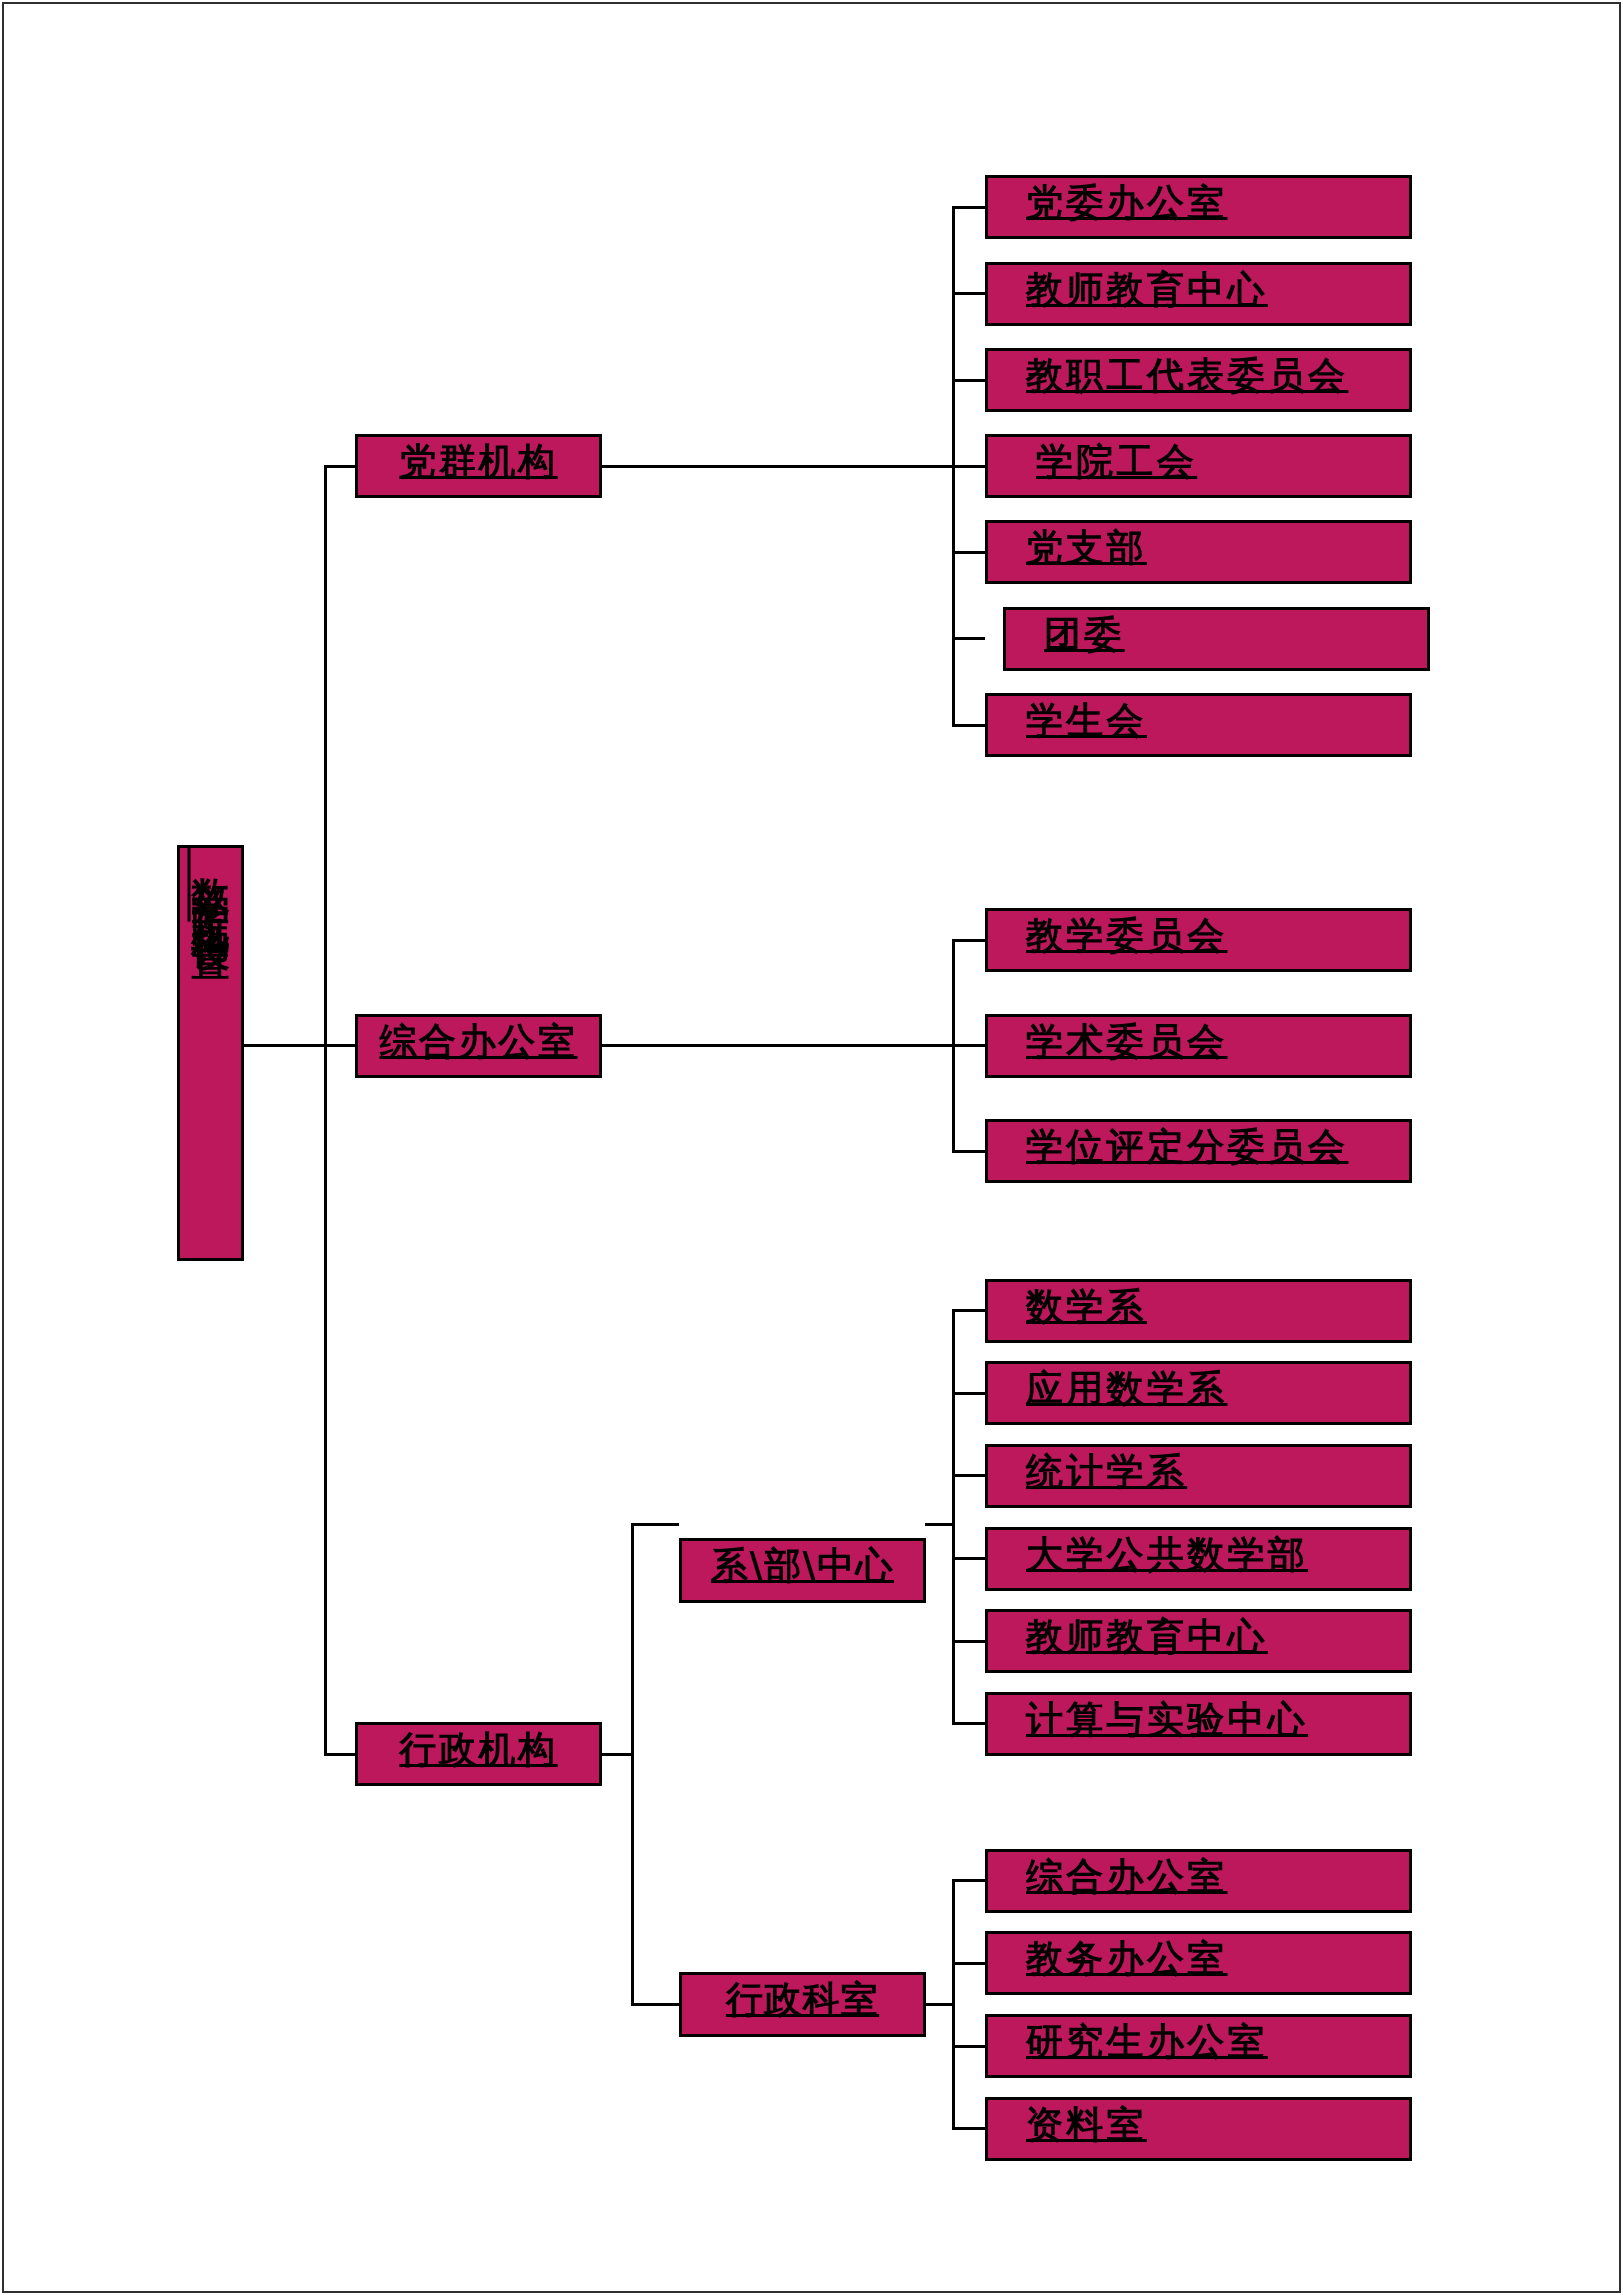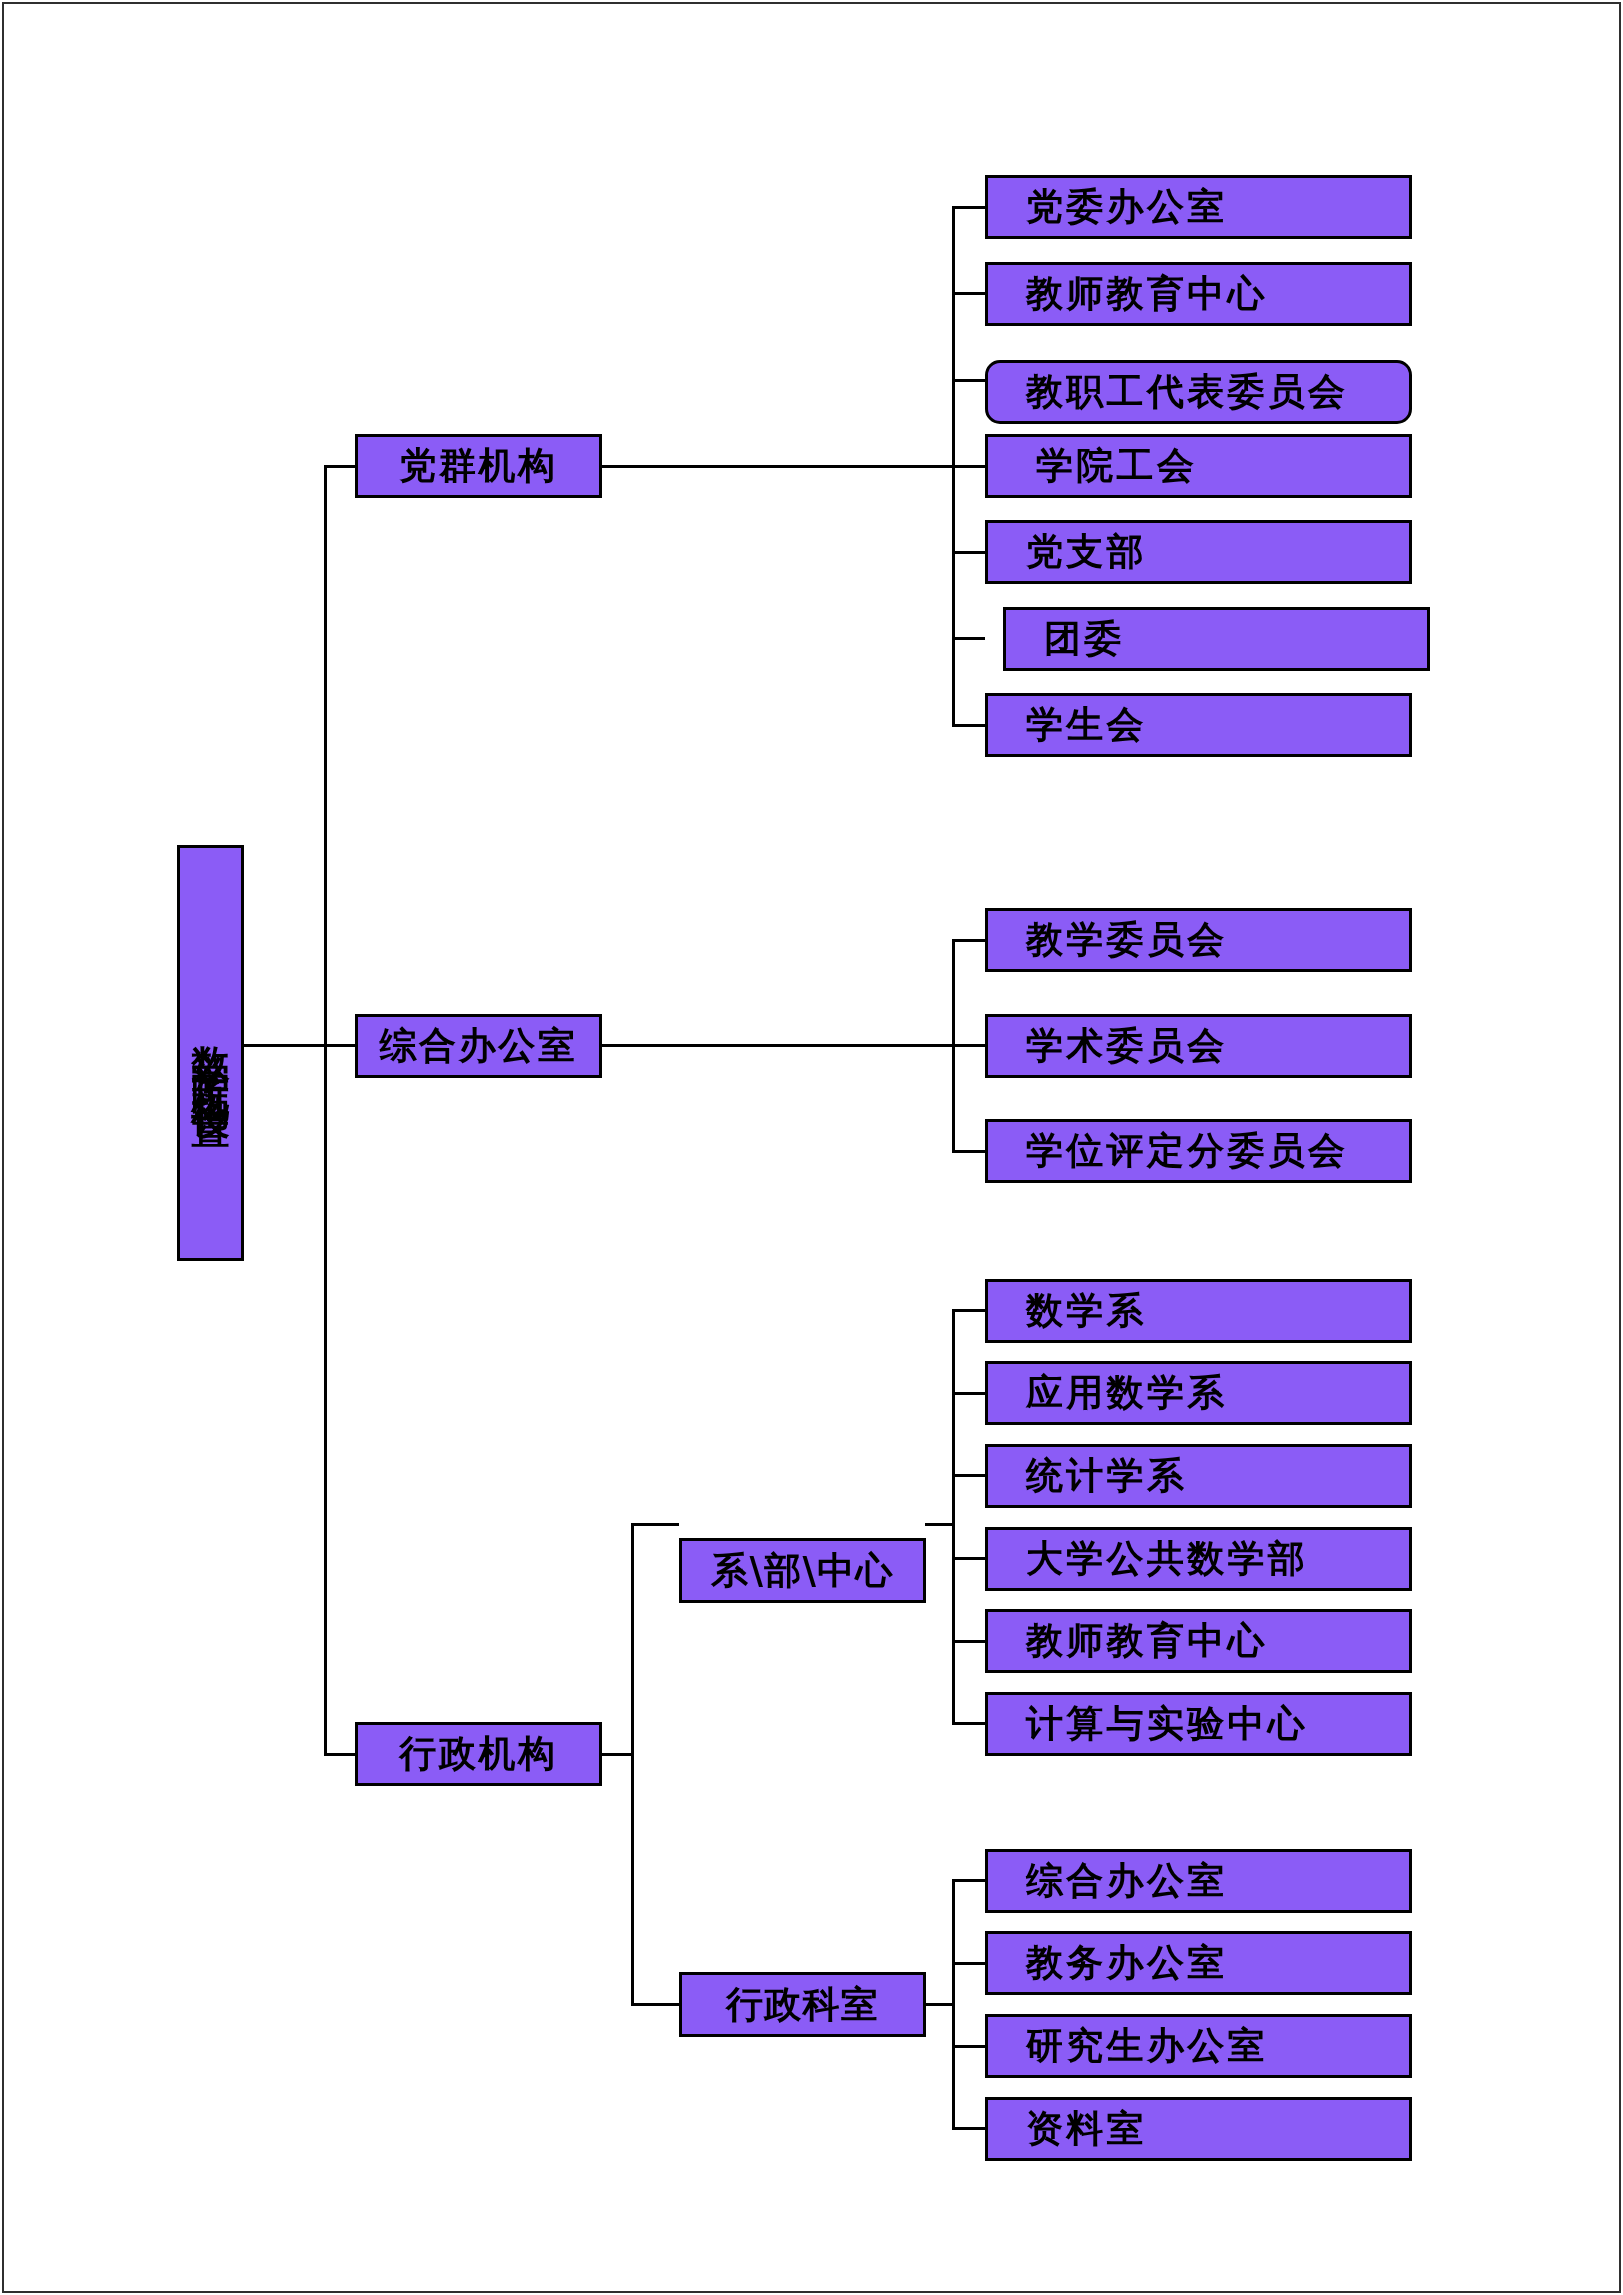--- a/index.html
+++ b/index.html
@@ -9,27 +9,28 @@
     font-family:"DejaVu Sans",sans-serif;
     overflow:hidden;
   }
   .page-frame{
     position:absolute;inset:2px;
     border:2px solid #2f2f2f;
     background:#ffffff;
   }
   .box{
     position:absolute;
-    background:#8b5cf6;
+    background:#be185d;
     border:3.3px solid #000000;
     box-sizing:border-box;
-    display:flex;align-items:center;
+    display:flex;
     color:#000000;
     font-weight:bold;
     white-space:nowrap;
+    text-decoration:underline;
   }
   .root-box{
     left:177px;top:845px;width:67px;height:416px;
     justify-content:center;
   }
   .root-text{
     writing-mode:vertical-rl;
     text-orientation:upright;
     font-size:38px;line-height:1;
     letter-spacing:9.2px;
@@ -71,21 +72,21 @@
 <div class="box branch" style="top:1722px;">
     <span>行政机构</span>
   </div>
 
 <div class="box leaf" style="top:175px;">
     <span>党委办公室</span>
   </div>
 <div class="box leaf" style="top:262px;">
     <span>教师教育中心</span>
   </div>
-<div class="box leaf" style="top:360px;border-radius:15px;">
+<div class="box leaf" style="top:348px;">
     <span>教职工代表委员会</span>
   </div>
 <div class="box leaf" style="top:434px;padding-left:48px;">
     <span>学院工会</span>
   </div>
 <div class="box leaf" style="top:520px;">
     <span>党支部</span>
   </div>
 <div class="box leaf" style="top:607px;margin-left:18px;">
     <span>团委</span>

